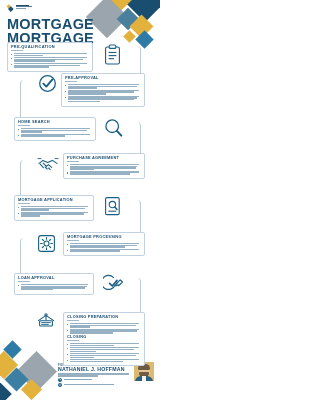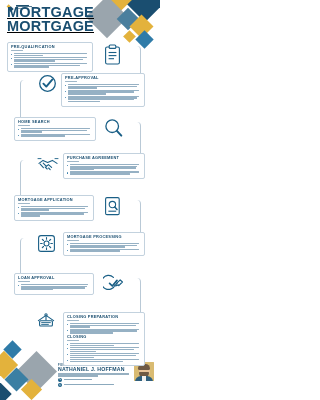--- a/index.html
+++ b/index.html
@@ -18,21 +18,21 @@
   
   #header{position:absolute;left:0;top:0;width:160px;height:46px;}
   #logo{position:absolute;left:7px;top:4px;display:flex;align-items:flex-start;gap:1.5px;}
   #logo .lmark{width:7px;height:7px;position:relative;flex:none;}
   #logo .lmark i{position:absolute;display:block;transform:rotate(45deg);}
   #logo .ltext{display:flex;flex-direction:column;gap:0.5px;padding-top:0.5px;}
   #logo .ltext span{display:block;background:#1d4f6e;height:1.1px;border-radius:.3px;}
   #logo .ltext span:nth-child(1){width:13px;}
   #logo .ltext span:nth-child(2){width:16px;opacity:.75;}
   #logo .ltext span:nth-child(3){width:10px;opacity:.55;}
-  #title{position:absolute;left:7px;top:6px;width:92px;text-decoration:underline;}
+  #title{position:absolute;left:7px;top:18px;width:92px;}
   #title .tl{
     display:block;color:#1a4e70;font-weight:bold;
     font-size:14.5px;line-height:13.5px;letter-spacing:.2px;
   }
 
   
   #flow{position:absolute;left:0;top:40px;width:160px;height:325px;}
   .conn{position:absolute;border:0.7px solid #b9c9d6;border-radius:4px;}
 
   .card{

